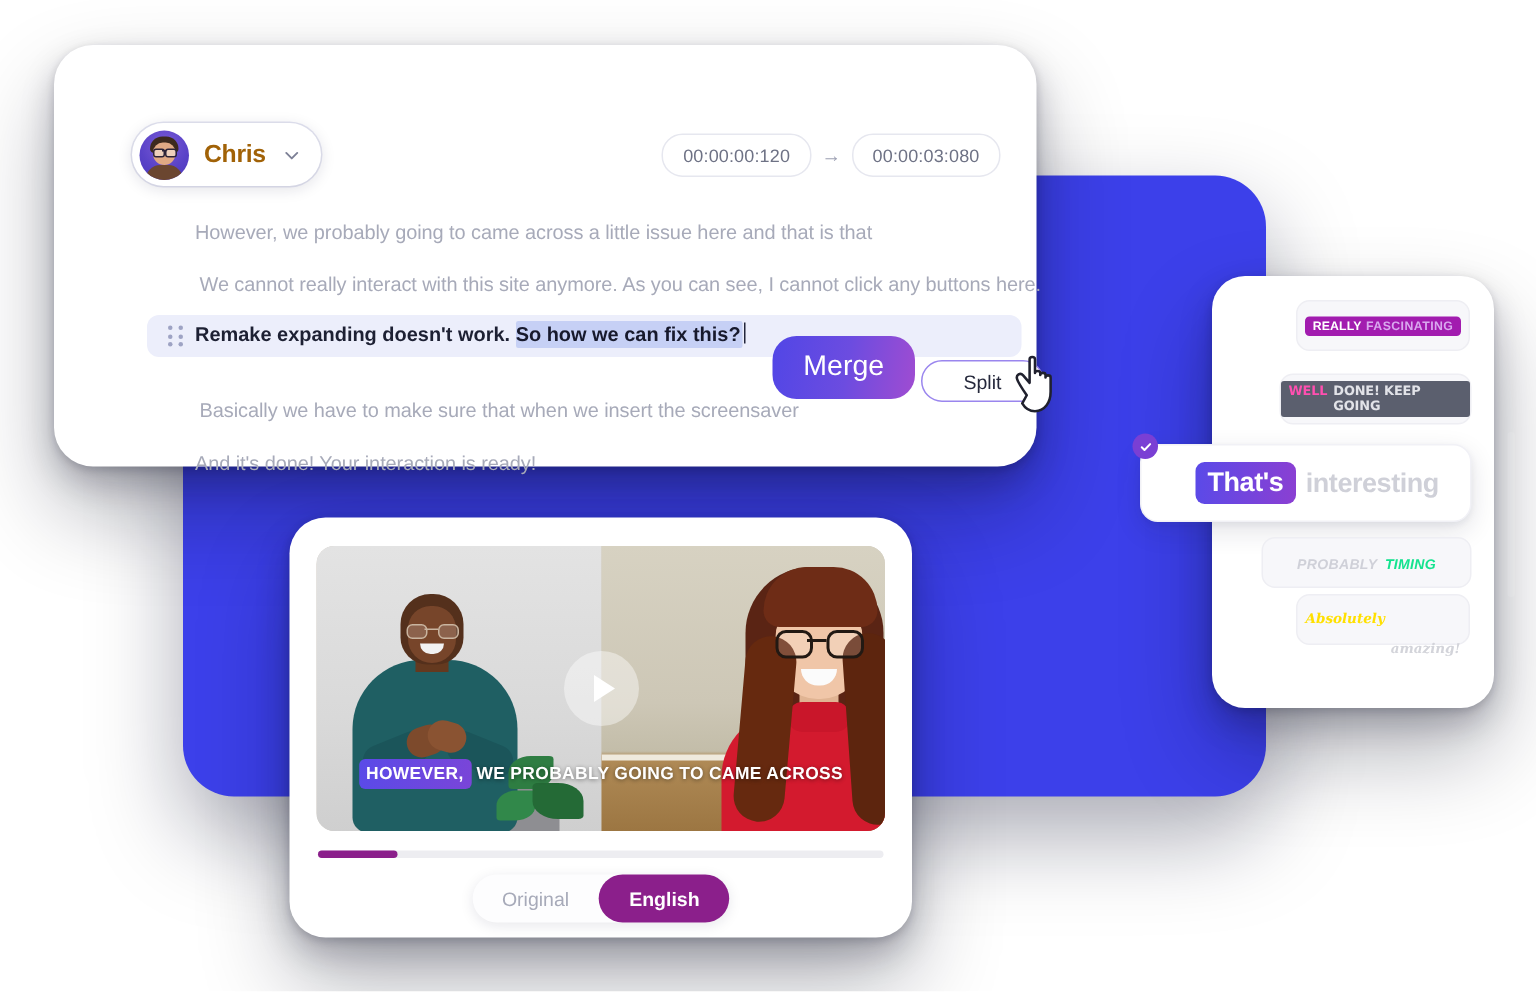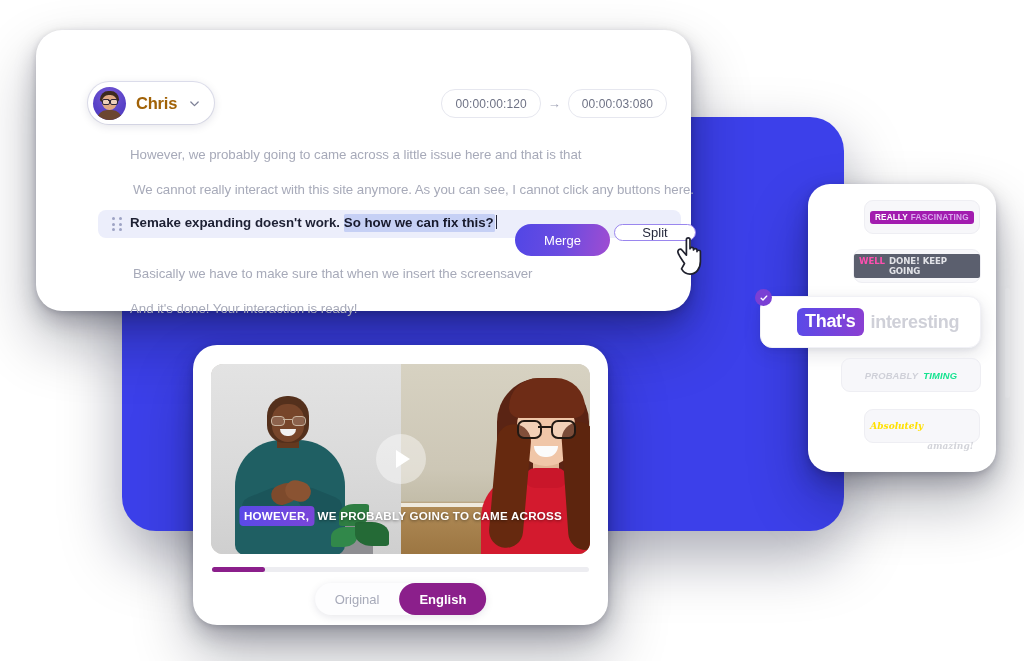--- a/index.html
+++ b/index.html
@@ -186,38 +186,38 @@
     vertical-align: -2px;
     margin-left: 1px;
   }
 
   
   #merge-button {
     position: absolute;
     left: 479px;
     top: 194px;
     width: 95px;
-    height: 32px;
+    height: 42px;
     border-radius: 16px;
     background: linear-gradient(100deg, #5146e6 0%, #6c4ce0 52%, #a04cd1 100%);
     color: #fff;
-    font-size: 13px;
+    font-size: 19px;
     display: flex;
     align-items: center;
     justify-content: center;
     border: none;
     cursor: pointer;
     font-family: inherit;
   }
   #split-button {
     position: absolute;
     left: 578px;
-    top: 194px;
+    top: 210px;
     width: 82px;
-    height: 17px;
+    height: 28px;
     border-radius: 16px;
     background: #ffffff;
     border: 1.4px solid #9a86ee;
     color: #26293c;
     font-size: 13px;
     display: flex;
     align-items: center;
     justify-content: center;
     cursor: pointer;
     font-family: inherit;
@@ -397,21 +397,21 @@
     border-radius: 9px;
     display: flex;
     align-items: center;
     justify-content: center;
     box-sizing: border-box;
     cursor: pointer;
   }
   #preset-0 { top: 16px; }
   #preset-1 { left: 45px; top: 65px; width: 128px; }
   #preset-3 { left: 33px; top: 174px; width: 140px; }
-  #preset-4 { left: 56px; top: 225px; width: 116px; }
+  #preset-4 { left: 56px; top: 212px; width: 116px; }
 
   
   #preset-2 {
     position: absolute;
     left: -48px;
     top: 112px;
     width: 221px;
     height: 52px;
     background: #ffffff;
     border: 1px solid #f1f1f6;

